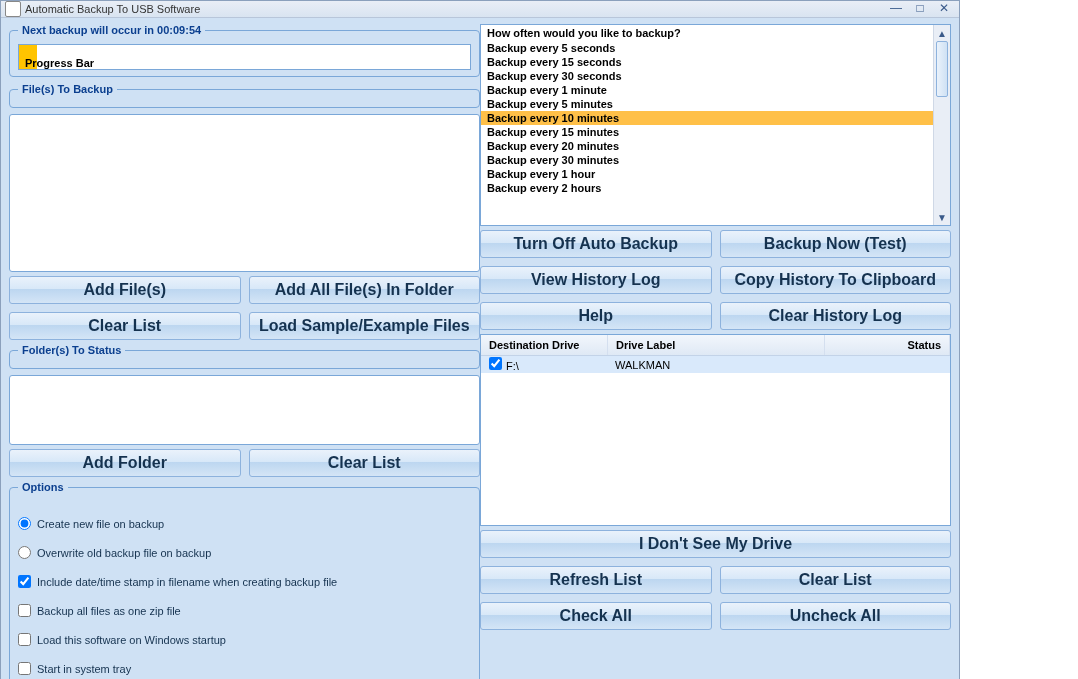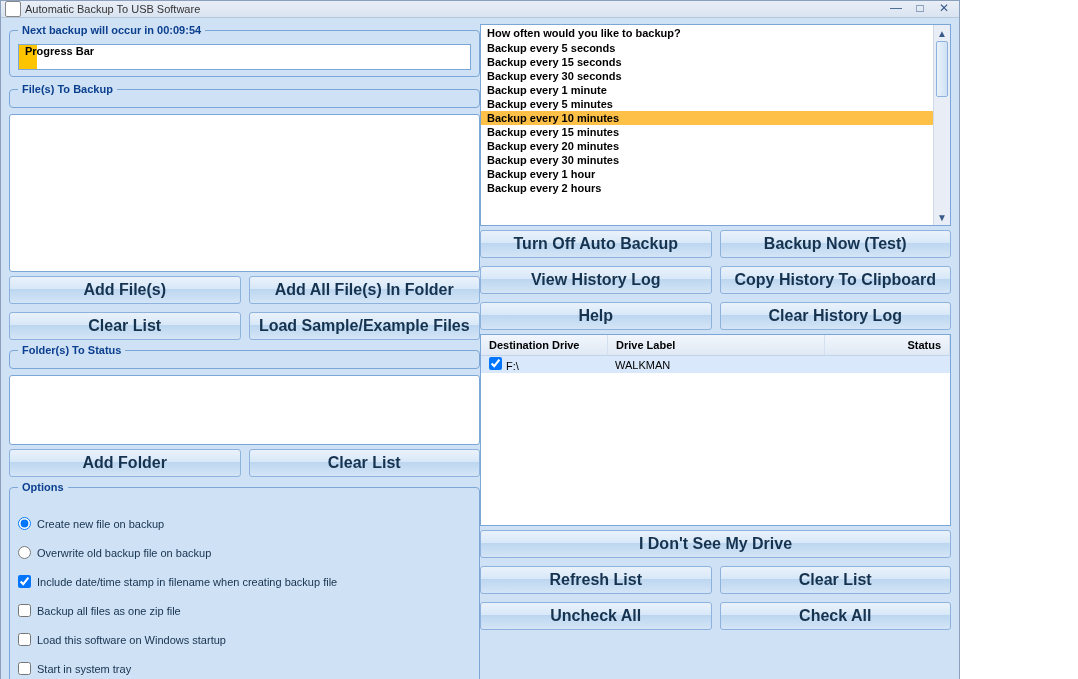--- a/index.html
+++ b/index.html
@@ -5,21 +5,21 @@
 html,body{margin:0;padding:0;font-family:Tahoma,Arial,sans-serif;font-size:11px;color:#000;background:#fff}
 .window{width:960px;height:679px;box-sizing:border-box;display:flex;flex-direction:column;border:1px solid #8ba0bc}
 .titlebar{height:20px;background:linear-gradient(#e9eef6,#d9e4f1);border-bottom:1px solid #b8c6da;display:flex;align-items:center;padding:0 4px;font-size:11px;color:#333}
 .titlebar .ticon{width:14px;height:14px;background:#fff;border:1px solid #888;border-radius:2px;margin-right:4px;display:inline-block}
 .titlebar .spacer{flex:1}
 .titlebar .winbtn{width:22px;height:14px;margin-left:2px;color:#3a5a8a;font-size:12px;text-align:center;line-height:12px;cursor:pointer}
 .body{flex:1;background:#cfe1f4;padding:6px 8px 8px 8px;box-sizing:border-box;display:flex;gap:0}
 .col{flex:1;display:flex;flex-direction:column;box-sizing:border-box}
 fieldset{border:1px solid #7aa7d8;border-radius:4px;margin:0 0 6px 0;padding:8px 8px 6px 8px;background:#cfe1f4}
 legend{color:#0b3f8f;font-weight:bold;padding:0 4px}
-.progress-wrap{background:#fff;border:1px solid #7aa7d8;height:24px;display:flex;align-items:flex-start;position:relative}
+.progress-wrap{background:#fff;border:1px solid #7aa7d8;height:24px;display:flex;align-items:flex-end;position:relative}
 .progress-fill{position:absolute;left:0;top:0;bottom:0;width:18px;background:#ffc400}
 .progress-label{position:relative;padding-left:6px;font-weight:bold}
 .listbox{background:#fff;border:1px solid #7aa7d8;border-radius:3px;box-sizing:border-box}
 .files-list{height:158px}
 .folder-list{height:70px}
 .btnrow{display:flex;gap:8px;margin:4px 0}
 .btn{flex:1;height:26px;display:flex;align-items:center;justify-content:center;font-weight:bold;font-size:16px;color:#15324f;cursor:pointer;border:1px solid #8db2dd;border-radius:3px;background:linear-gradient(#eaf2fb 0%,#d8e8f8 45%,#bcd6f0 46%,#d4e5f6 100%)}
 .opt{display:flex;align-items:center;gap:6px;margin:16px 0;color:#15324f}
 .opt input{margin:0}
 .freq-box{background:#fff;border:1px solid #7aa7d8;height:200px;display:flex}
@@ -176,20 +176,20 @@
       </div>
 
       <div class="btnrow">
         <div class="btn">I Don't See My Drive</div>
       </div>
       <div class="btnrow">
         <div class="btn">Refresh List</div>
         <div class="btn">Clear List</div>
       </div>
       <div class="btnrow">
+        <div class="btn">Check All</div>
         <div class="btn">Uncheck All</div>
-        <div class="btn">Check All</div>
       </div>
 
     </div>
 
   </div>
 </div>
 
 </body></html>

